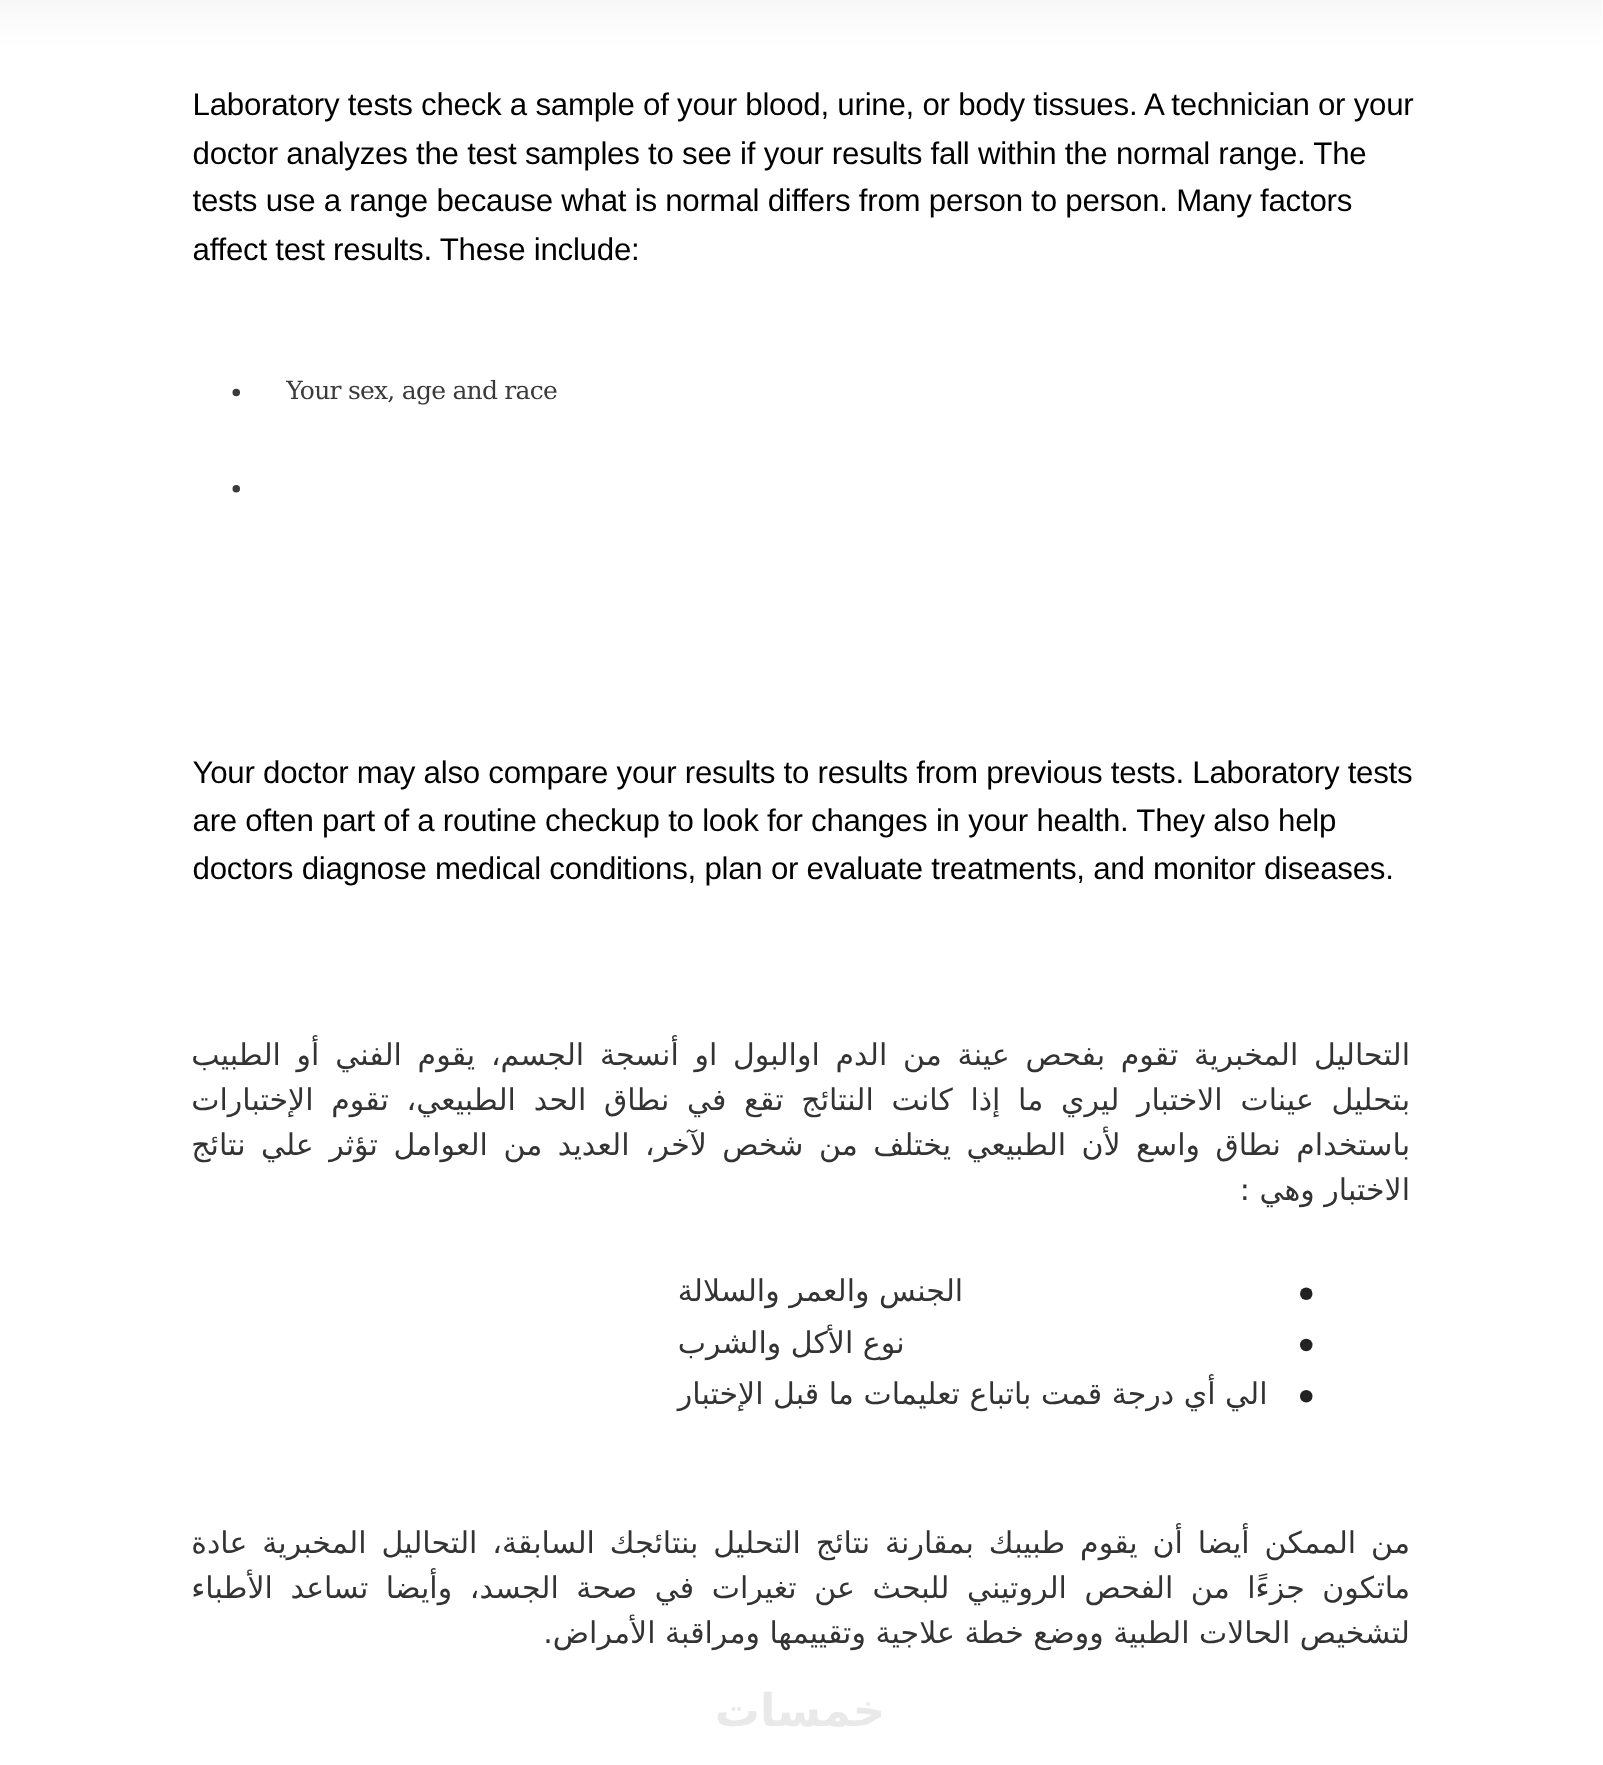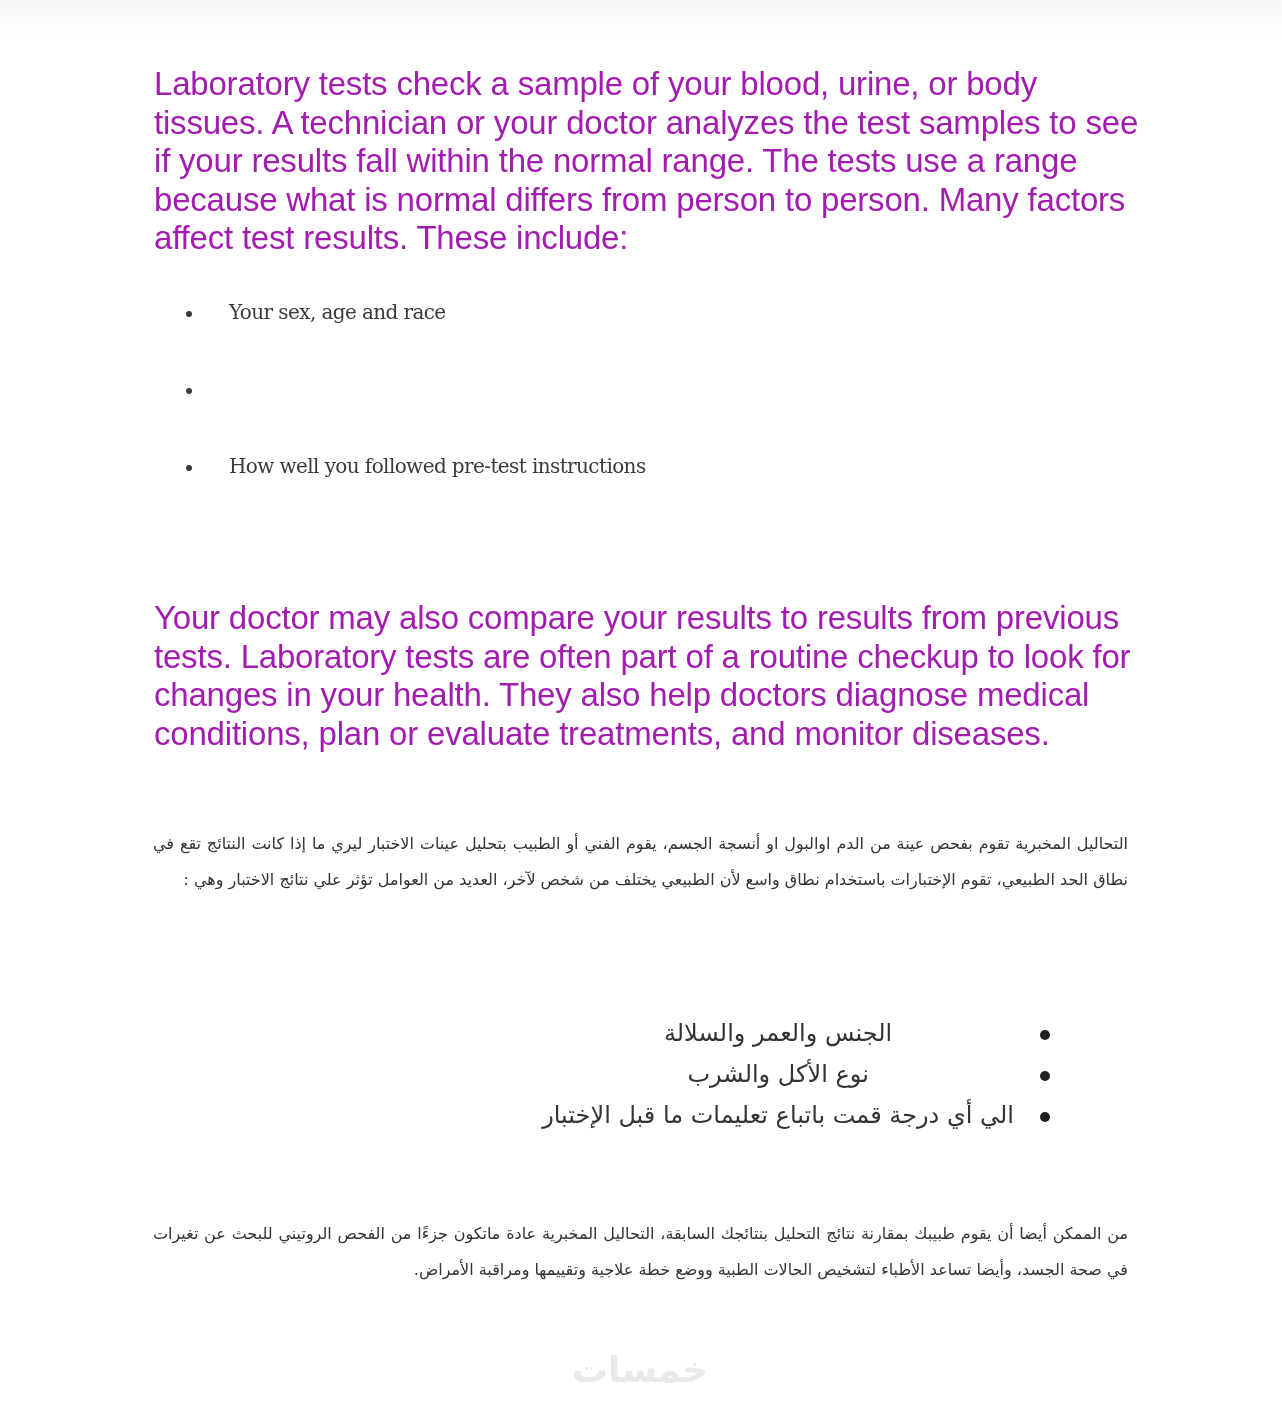--- a/index.html
+++ b/index.html
@@ -19,23 +19,23 @@
       position: absolute;
       left: 0; top: 0;
       width: 1282px;
       height: 1412px;
     }
     .en-para {
       position: absolute;
       left: 154px;
       width: 990px;
       font-family: "Liberation Sans", sans-serif;
-      font-size: 33px;
+      font-size: 25px;
       line-height: 38.5px;
-      color: #a21caf;
+      color: #000000;
       margin: 0;
       letter-spacing: -0.2px;
     }
     #en-p1 { top: 65px; }
     #en-p2 { top: 599px; }
 
     .en-list {
       position: absolute;
       left: 186px;
       top: 290px;
@@ -63,21 +63,21 @@
       background: #3a3a3a;
     }
 
     .ar-para {
       position: absolute;
       right: 154px;
       width: 980px;
       direction: rtl;
       text-align: right;
       font-family: "DejaVu Sans", sans-serif;
-      font-size: 16px;
+      font-size: 24px;
       line-height: 36px;
       color: #333333;
       margin: 0;
     }
     #ar-p1 { top: 826px; width: 975px; text-align: justify; text-align-last: right; }
     #ar-p2 { top: 1216px; width: 975px; text-align: justify; text-align-last: right; }
 
     .ar-list {
       position: absolute;
       right: 232px;
@@ -88,21 +88,21 @@
       direction: rtl;
       font-family: "DejaVu Sans", sans-serif;
       font-size: 24px;
       color: #333333;
     }
     .ar-list li {
       position: relative;
       height: 41px;
       line-height: 38px;
       padding-right: 36px;
-      text-align: center;
+      text-align: left;
     }
     .ar-list li .bullet {
       position: absolute;
       right: 0;
       top: 16px;
       width: 10px;
       height: 10px;
       border-radius: 50%;
       background: #222222;
     }
@@ -130,24 +130,20 @@
   <p class="en-para" id="en-p1">Laboratory tests check a sample of your blood, urine, or body tissues. A technician or your doctor analyzes the test samples to see if your results fall within the normal range. The tests use a range because what is normal differs from person to person. Many factors affect test results. These include:</p>
 
   <ul class="en-list">
     <li>
       <span class="bullet"></span>
       <span>Your sex, age and race</span>
     </li>
     <li>
       <span class="bullet"></span>
     </li>
-    <li>
-      <span class="bullet"></span>
-      <span>How well you followed pre-test instructions</span>
-    </li>
   </ul>
 
   <p class="en-para" id="en-p2">Your doctor may also compare your results to results from previous tests. Laboratory tests are often part of a routine checkup to look for changes in your health. They also help doctors diagnose medical conditions, plan or evaluate treatments, and monitor diseases.</p>
 
   <p class="ar-para" id="ar-p1" lang="ar">التحاليل المخبرية تقوم بفحص عينة من الدم اوالبول او أنسجة الجسم، يقوم الفني أو الطبيب بتحليل عينات الاختبار ليري ما إذا كانت النتائج تقع في نطاق الحد الطبيعي، تقوم الإختبارات باستخدام نطاق واسع لأن الطبيعي يختلف من شخص لآخر، العديد من العوامل تؤثر علي نتائج الاختبار وهي :</p>
 
   <ul class="ar-list" lang="ar">
     <li>
       <span class="bullet"></span>
       <span>الجنس والعمر والسلالة</span>

